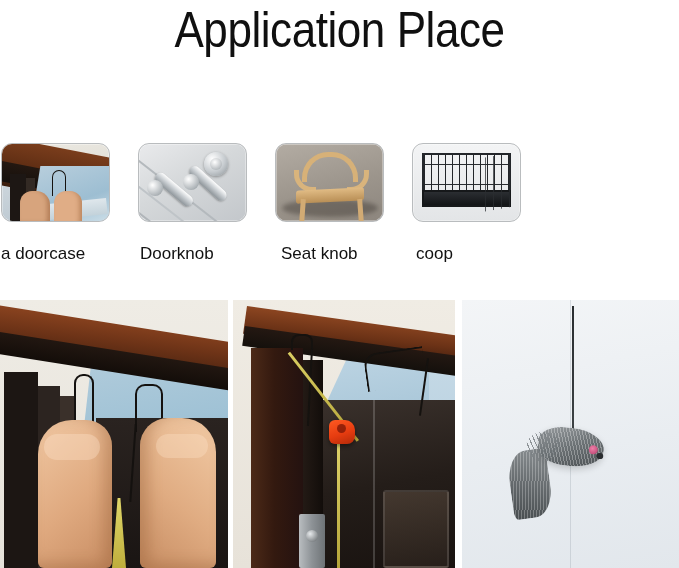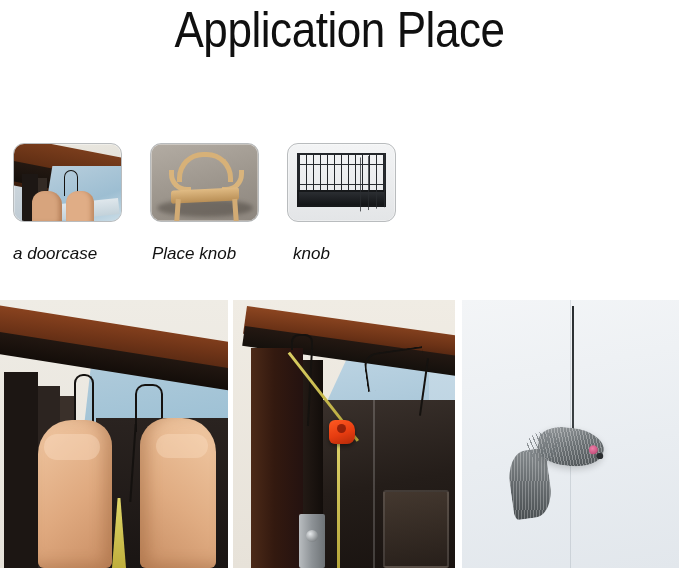--- a/index.html
+++ b/index.html
@@ -19,22 +19,21 @@
     font-family:"Liberation Sans Narrow","Liberation Sans",sans-serif;
     font-size:50px; line-height:56px; font-weight:400;
     color:#101010; letter-spacing:-0.5px;
     transform:scaleX(0.88); transform-origin:50% 50%;
   }
 
   
   .thumbs{
     position:absolute; left:0; top:143px; width:679px; height:130px;
     display:flex; justify-content:flex-start; align-items:flex-start;
-    padding-left:13px;
-    font-style:italic;
+    padding-left:1px;
   }
   .thumb-cell{ width:137px; display:flex; flex-direction:column; align-items:flex-start; }
   .thumb-cell:nth-child(5){ width:120px; }
   .thumb-box{
     position:relative; width:109px; height:79px;
     border:1px solid #b9bcbe; border-radius:11px;
     overflow:hidden; background:#cfd3d6;
     box-shadow:0 0 0 0.5px rgba(255,255,255,.7) inset;
   }
   .thumb-label{
@@ -417,41 +416,54 @@
         <div class="jamb"></div>
           <div class="jamb2"></div>
         <div class="strip"></div>
         <div class="wire"></div>
         <div class="handA"></div>
           <div class="handB"></div>
       </div>
       <div class="thumb-label">a doorcase</div>
     </div>
 
+    <div class="thumb-cell">
+      <div class="thumb-box t2">
+        <div class="gline"></div>
+          <div class="gline b"></div>
+          <div class="gline c"></div>
+        <div class="lever l1"></div>
+          <div class="base b1"></div>
+        <div class="lever l2"></div>
+          <div class="base b2"></div>
+        <div class="round"></div>
+      </div>
+      <div class="thumb-label">Doorknob</div>
+    </div>
 
 
     <div class="thumb-cell">
       <div class="thumb-box t4">
         <div class="shadow"></div>
         <div class="backrest"></div>
         <div class="armL"></div>
           <div class="armR"></div>
         <div class="seat"></div>
         <div class="legL"></div>
           <div class="legR"></div>
       </div>
-      <div class="thumb-label">Place knob</div>
+      <div class="thumb-label">Seat knob</div>
     </div>
 
     <div class="thumb-cell">
       <div class="thumb-box t5">
         <div class="cage"></div>
         <div class="persp"></div>
       </div>
-      <div class="thumb-label">knob</div>
+      <div class="thumb-label">coop</div>
     </div>
 
   </div>
 
   <div class="photos">
 
     <div class="panel p1">
       <div class="wall"></div>
       <div class="glass"></div>
       <div class="doorDark"></div>

